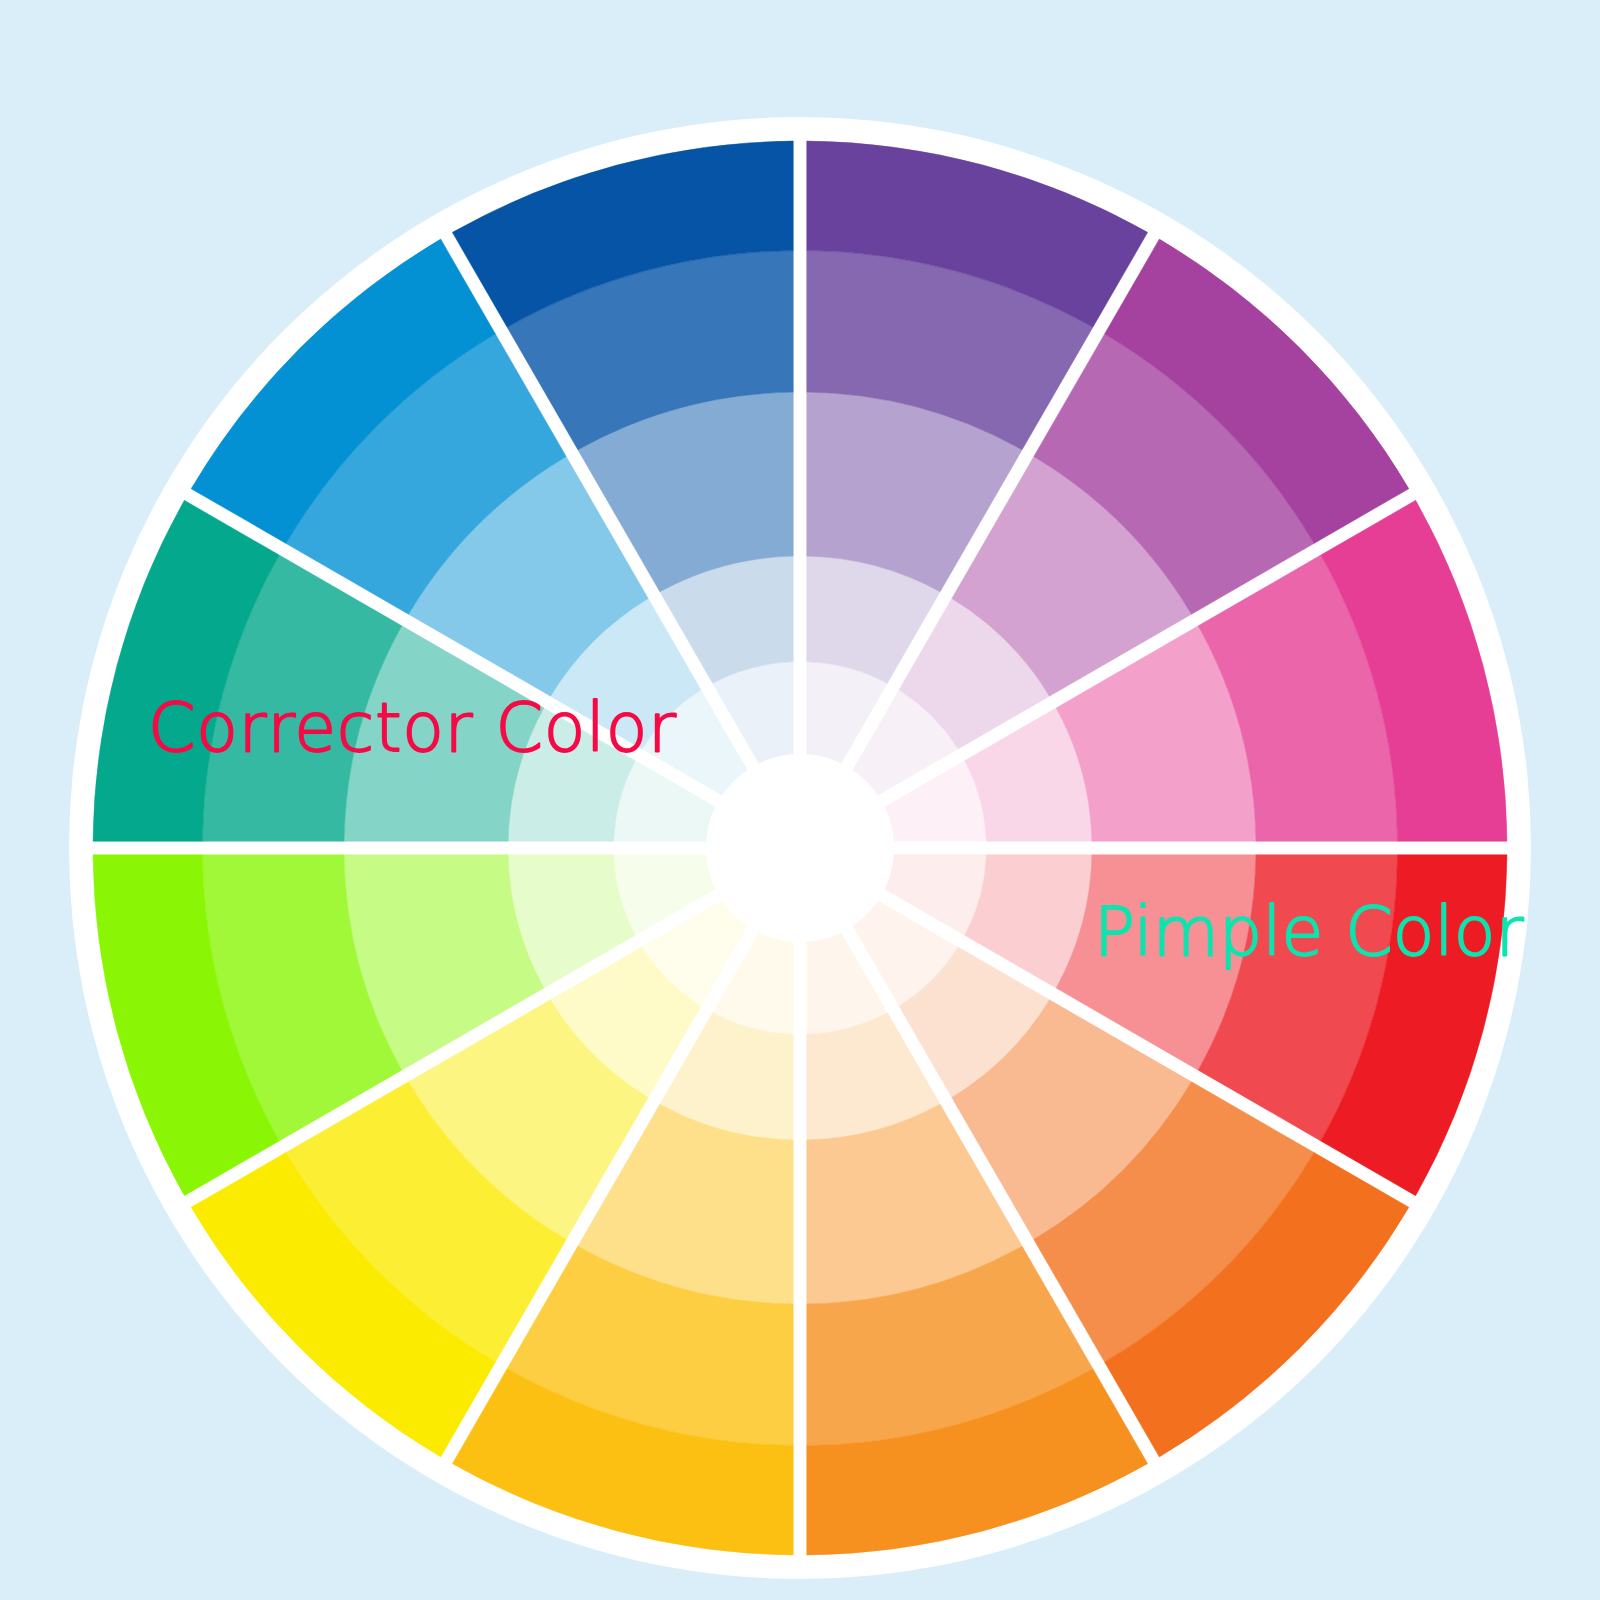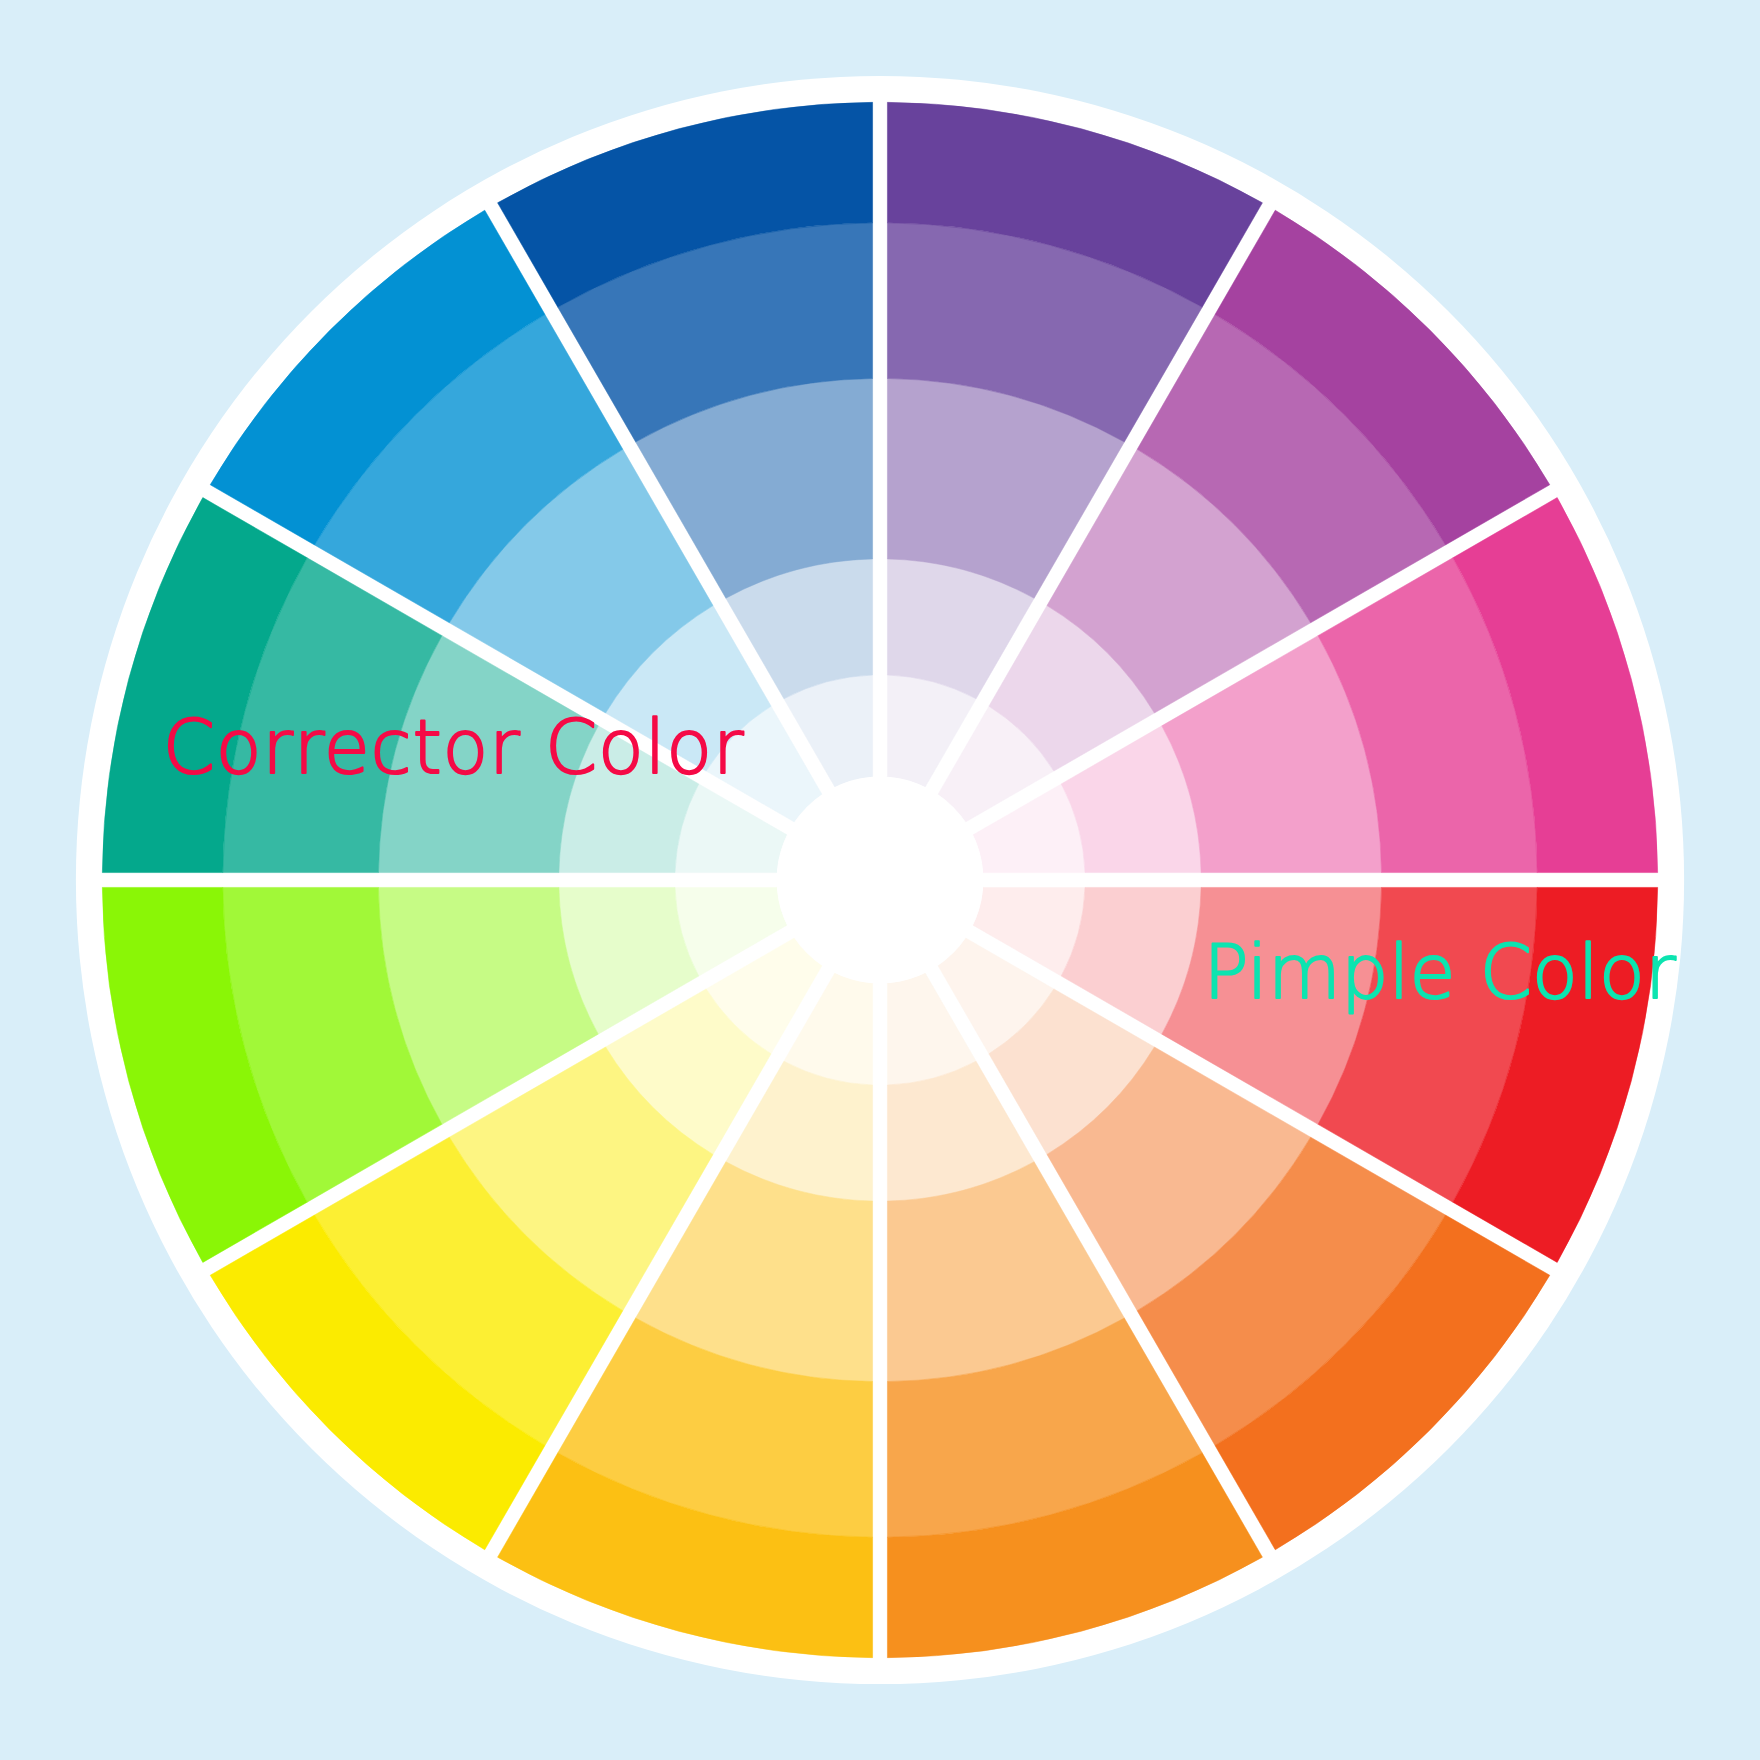--- a/index.html
+++ b/index.html
@@ -1,19 +1,19 @@
 <!DOCTYPE html>
 <html><head>
 <meta charset="utf-8">
 <title>Color Wheel</title>
 <style>
   html,body{margin:0;padding:0;}
   body{width:1600px;height:1600px;overflow:hidden;background:#D9EEF9;
        font-family:"DejaVu Sans","Liberation Sans",sans-serif;}
-  #stage{position:relative;width:1600px;height:1404px;}
+  #stage{position:relative;width:1600px;height:1404px;margin-top:48px;}
   #wheel{position:absolute;left:0;top:0;width:1600px;height:1600px;display:block;}
   text.wheel-label{font-family:"DejaVu Sans","Liberation Sans",sans-serif;
                    paint-order:stroke fill;stroke-linejoin:round;}
 </style>
 </head>
 <body style="background: rgb(217, 238, 249);">
 
 <div id="stage">
   <svg id="wheel" viewBox="0 0 1600 1600">
 

